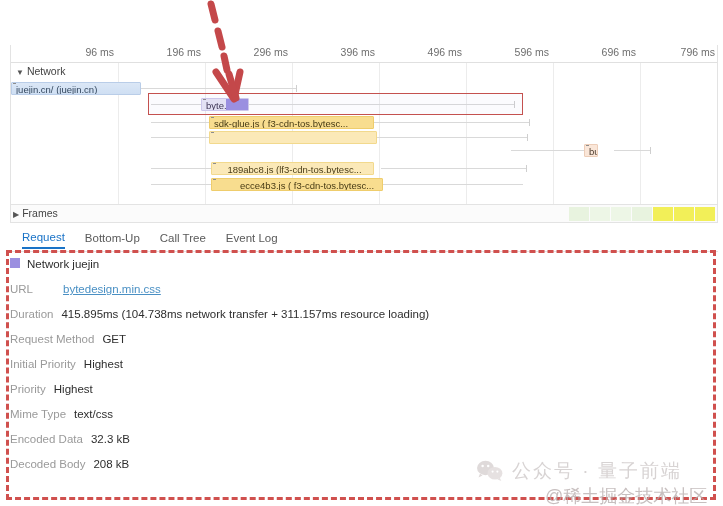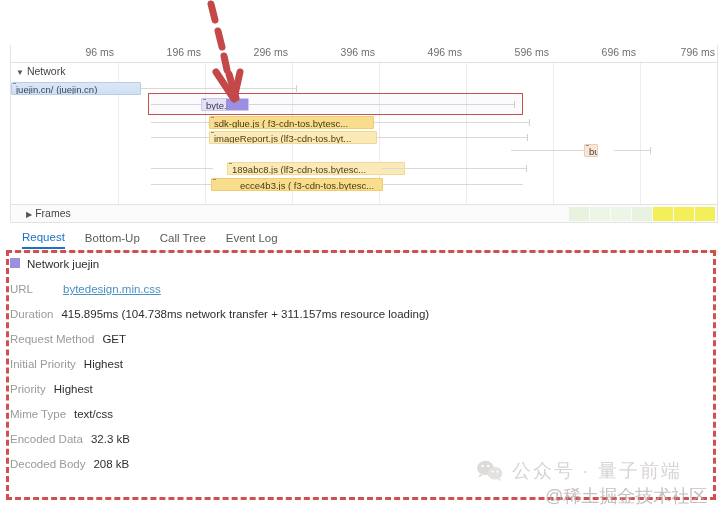--- a/index.html
+++ b/index.html
@@ -74,21 +74,21 @@
     position: absolute;
     border: 1px solid #c4514f;
     background: rgba(160,160,230,0.04);
     pointer-events: none;
   }
 
   
   .frames-bar {
     position: absolute; left: 10px; top: 205px; width: 708px; height: 18px;
     background: #fbfbfb; border: 1px solid #e3e3e3; border-top: none;
-    font-size: 10.5px; color: #444; line-height: 17px; padding-left: 15px;
+    font-size: 10.5px; color: #444; line-height: 17px; padding-left: 2px;
   }
   .frames-cells { position:absolute; right:2px; top:2px; height:14px; display:flex; gap:1px; }
   .fcell { width: 20px; height: 14px; }
   .fcell.green { background: #e8f3df; }
   .fcell.green2 { background: #edf6e6; }
   .fcell.yellow { background: #f2ef58; }
   .fdots { position:absolute; right:72px; top:-3px; font-size:9px; color:#bbb; letter-spacing:1px;}
 
   
   .tabs {
@@ -197,29 +197,28 @@
         <span>sdk-glue.js ( f3-cdn-tos.bytesc...</span>
       </div>
       <div class="connector" style="left:363px; top:6px; width:155px;"></div>
       <div class="tick-mark" style="left:518px; top:3px; height:7px;"></div>
     </div>
 
     <div class="row" style="left:0; top:86px; width:708px;">
       <div class="connector" style="left:140px; top:6px; width:60px;"></div>
       <div class="bar orange-l" style="left:198px; width:168px;">
         <span class="dot"></span>
-        <span>imageReport.js (lf3-cdn-tos.byt...</span>
       </div>
       <div class="connector" style="left:366px; top:6px; width:150px;"></div>
       <div class="tick-mark" style="left:516px; top:3px; height:7px;"></div>
     </div>
 
     <div class="row" style="left:0; top:117px; width:708px;">
       <div class="connector" style="left:140px; top:6px; width:62px;"></div>
-      <div class="bar orange-l" style="left:216px; width:178px;">
+      <div class="bar orange-l" style="left:200px; width:163px;text-align:center;">
         <span class="dot"></span>
         <span>189abc8.js (lf3-cdn-tos.bytesc...</span>
       </div>
       <div class="connector" style="left:370px; top:6px; width:145px;"></div>
       <div class="tick-mark" style="left:515px; top:3px; height:7px;"></div>
     </div>
 
     <div class="row" style="left:0; top:133px; width:708px;">
       <div class="connector" style="left:140px; top:6px; width:62px;"></div>
       <div class="bar orange" style="left:200px; width:172px;padding-left:28px;">

